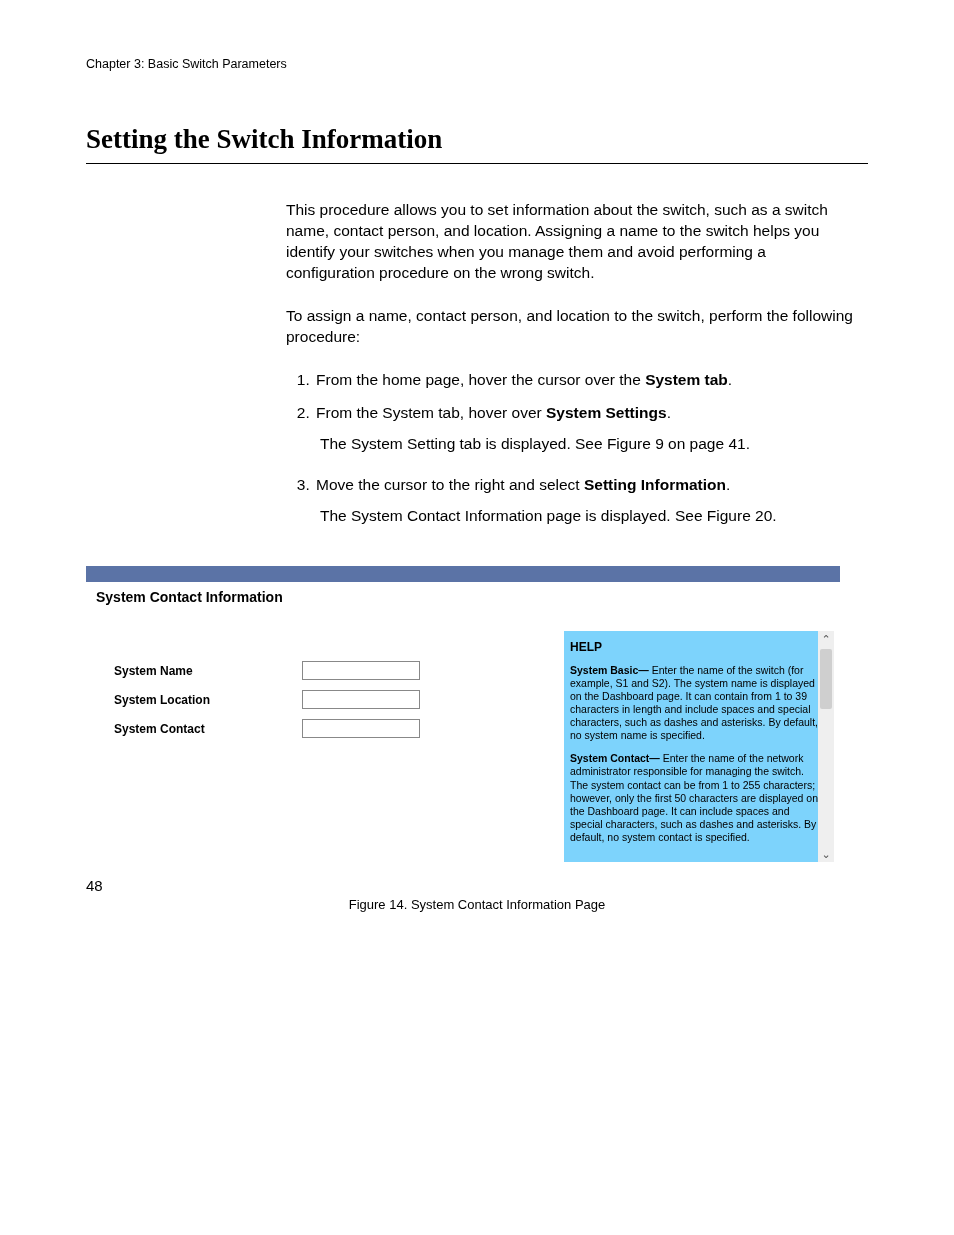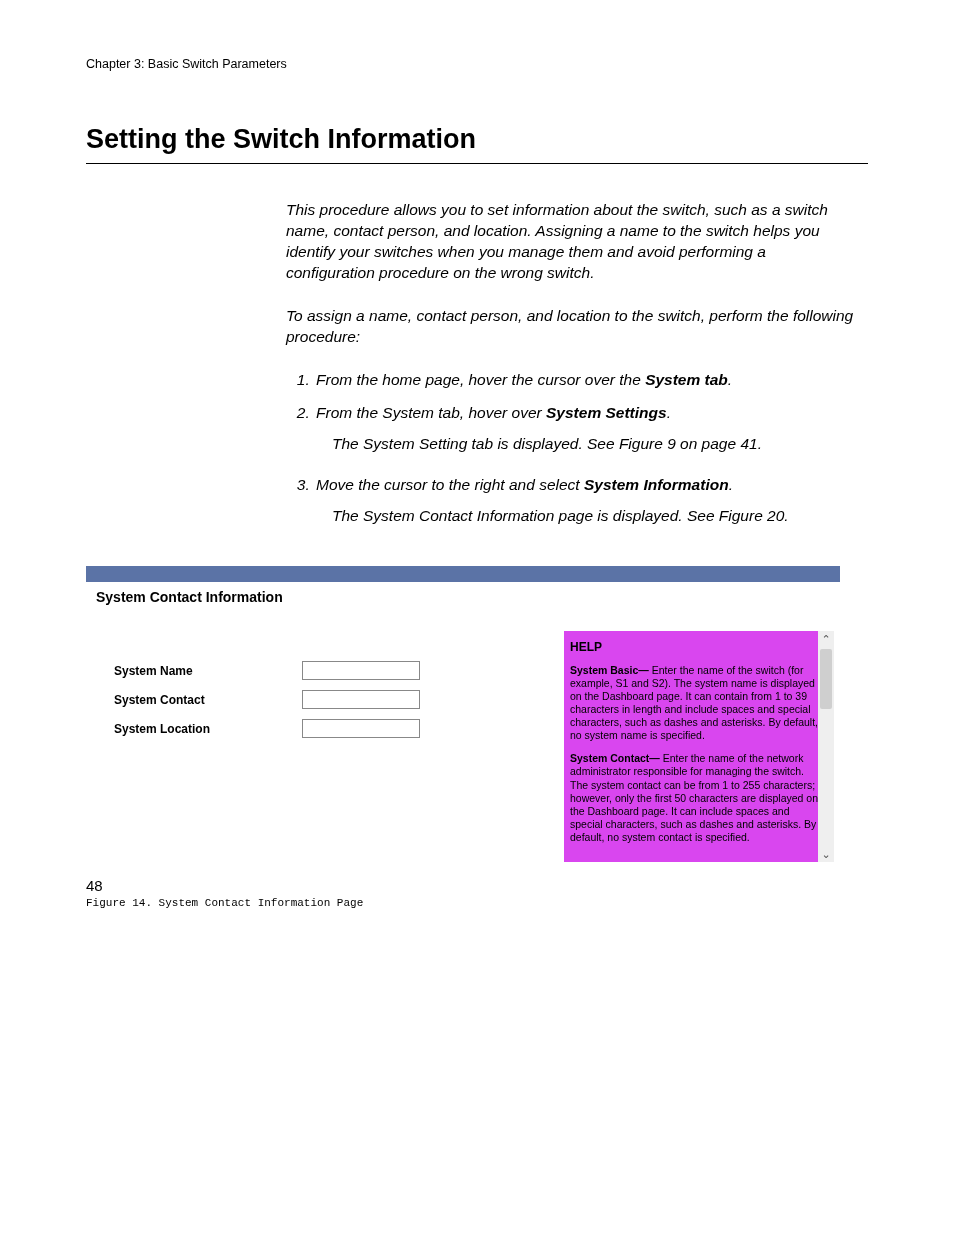--- a/index.html
+++ b/index.html
@@ -17,52 +17,51 @@
     position: relative;
     box-sizing: border-box;
     padding: 56px 86px 0 86px;
   }
   .chapter {
     font-size: 12.5px;
     color: #000;
     margin-bottom: 48px;
   }
   .section-title {
-    font-family: Liberation Sans, sans-serif;
+    font-family: Liberation Serif, serif;
     font-size: 27px;
     font-weight: bold;
     margin: 0 0 6px 0;
   }
   .rule {
     border: 0;
     border-top: 1.5px solid #000;
     margin: 0 0 36px 0;
   }
   .body-col {
     margin-left: 200px;
     margin-right: 10px;
-    font-style: italic;
   }
   .para {
     font-size: 15.5px;
     margin: 0 0 22px 0;
   }
   ol.steps {
     list-style: decimal;
     padding-left: 28px;
     margin: 0;
   }
   ol.steps > li {
     font-size: 15.5px;
     margin-bottom: 12px;
     padding-left: 2px;
   }
   .sub {
     font-size: 15.5px;
-    margin: 10px 0 20px 16px;
+    margin: 10px 0 20px 4px;
   }
   b { font-weight: bold; text-align: center; }
 
   
   .figure-wrap {
     margin-top: 40px;
   }
   .shot {
     width: 754px;
     box-sizing: border-box;
@@ -110,21 +109,21 @@
     padding: 2px 14px;
     background: #e9e9e9;
     border: 1px solid #7a7a7a;
     box-shadow: inset 0 0 0 1px #fff;
     cursor: pointer;
   }
 
   .help-area {
     flex: 1;
     position: relative;
-    background: #d946ef;
+    background: #7dd3fc;
     border-left: 0;
     padding: 8px 12px 8px 6px;
   }
   .help-scrollbar {
     position: absolute;
     right: 0;
     top: 0;
     bottom: 0;
     width: 16px;
     background: #efefef;
@@ -159,23 +158,23 @@
     margin-bottom: 8px;
   }
   .help-para {
     font-size: 10.5px;
     line-height: 1.25;
     margin-bottom: 10px;
   }
   .help-para b { font-weight: bold; }
 
   .caption {
-    font-size: 11px;
+    text-align: center;
+    font-size: 13px;
     margin-top: 26px;
-    font-family: Liberation Mono, monospace;
   }
 
   .page-number {
     position: absolute;
     left: 86px;
     bottom: 54px;
     font-size: 15px;
   }
 </style>
 </head>
@@ -195,43 +194,43 @@
 
     <ol class="steps">
       <li>
         <span>From the home page, hover the cursor over the </span><b>System tab</b><span>.</span>
       </li>
       <li>
         <span>From the System tab, hover over </span><b>System Settings</b><span>.</span>
         <div class="sub">The System Setting tab is displayed. See Figure 9 on page 41.</div>
       </li>
       <li>
-        <span>Move the cursor to the right and select </span><b>System Information</b><span>.</span>
+        <span>Move the cursor to the right and select </span><b>Setting Information</b><span>.</span>
         <div class="sub">The System Contact Information page is displayed. See Figure 20.</div>
       </li>
     </ol>
   </div>
 
   <div class="figure-wrap">
     <div class="shot">
       <div class="shot-title">System  Contact  Information</div>
 
       <div class="shot-body">
 
         <div class="form-area">
           <div class="form-row">
             <div class="form-label">System Name</div>
             <input class="form-input" type="text" style="">
           </div>
           <div class="form-row">
+            <div class="form-label">System Location</div>
+            <input class="form-input" type="text" style="">
+          </div>
+          <div class="form-row">
             <div class="form-label">System Contact</div>
-            <input class="form-input" type="text" style="">
-          </div>
-          <div class="form-row">
-            <div class="form-label">System Location</div>
             <input class="form-input" type="text" style="">
           </div>
 
         </div>
 
         <div class="help-area">
           <div class="help-title">HELP</div>
 
           <div class="help-para">
             <b>System Basic—</b><span> Enter the name of the switch (for example, S1 and S2). The system name is displayed on the Dashboard page. It can contain from 1 to 39 characters in length and include spaces and special characters, such as dashes and asterisks. By default, no system name is specified.</span>

